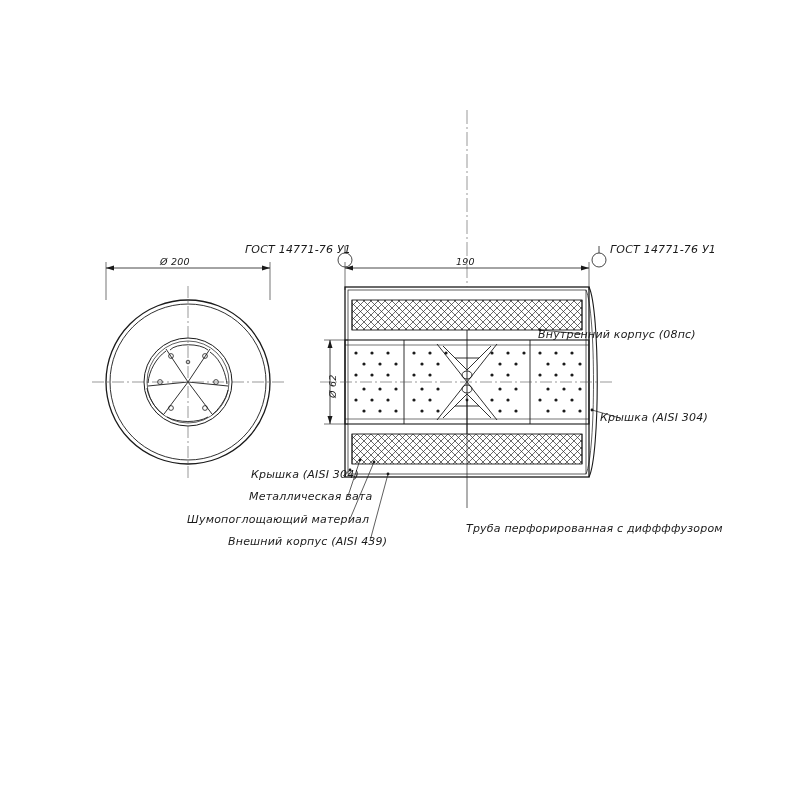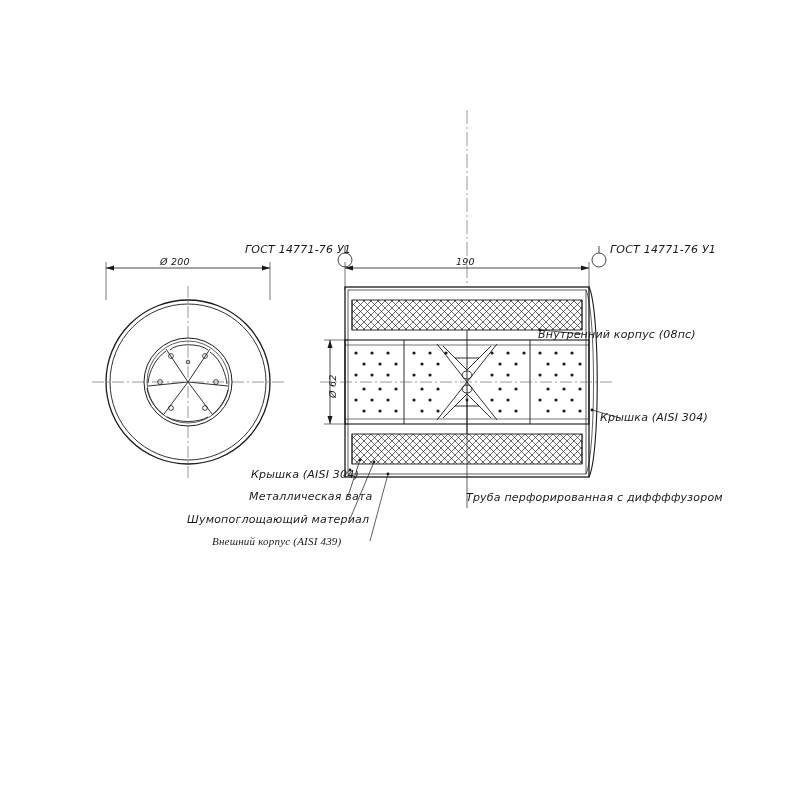--- a/index.html
+++ b/index.html
@@ -258,20 +258,20 @@
 
   <div class="lbl dim" style="left:160px; top:256px;">Ø 200</div>
   <div class="lbl dim" style="left:456px; top:256px;">190</div>
   <div class="lbl dim rot" style="left:327px; top:398px;">Ø 62</div>
 
   <div class="lbl" style="left:245px; top:243px;">ГОСТ 14771-76 У1</div>
   <div class="lbl" style="left:610px; top:243px;">ГОСТ 14771-76 У1</div>
 
   <div class="lbl" style="left:538px; top:328px;">Внутренний корпус (08пс)</div>
   <div class="lbl" style="left:600px; top:411px;">Крышка (AISI 304)</div>
-  <div class="lbl" style="left:466px; top:491px;">Труба перфорированная с диффффузором</div>
+  <div class="lbl" style="left:466px; top:522px;">Труба перфорированная с диффффузором</div>
 
   <div class="lbl" style="left:251px; top:468px;">Крышка (AISI 304)</div>
   <div class="lbl" style="left:225px; top:490px;margin-left:24px;">Металлическая вата</div>
   <div class="lbl" style="left:187px; top:513px;">Шумопоглощающий материал</div>
-  <div class="lbl" style="left:212px; top:535px;font-family:Liberation Serif, serif;">Внешний корпус (AISI 439)</div>
+  <div class="lbl" style="left:228px; top:535px;">Внешний корпус (AISI 439)</div>
 
 </div>
 
 </body></html>

